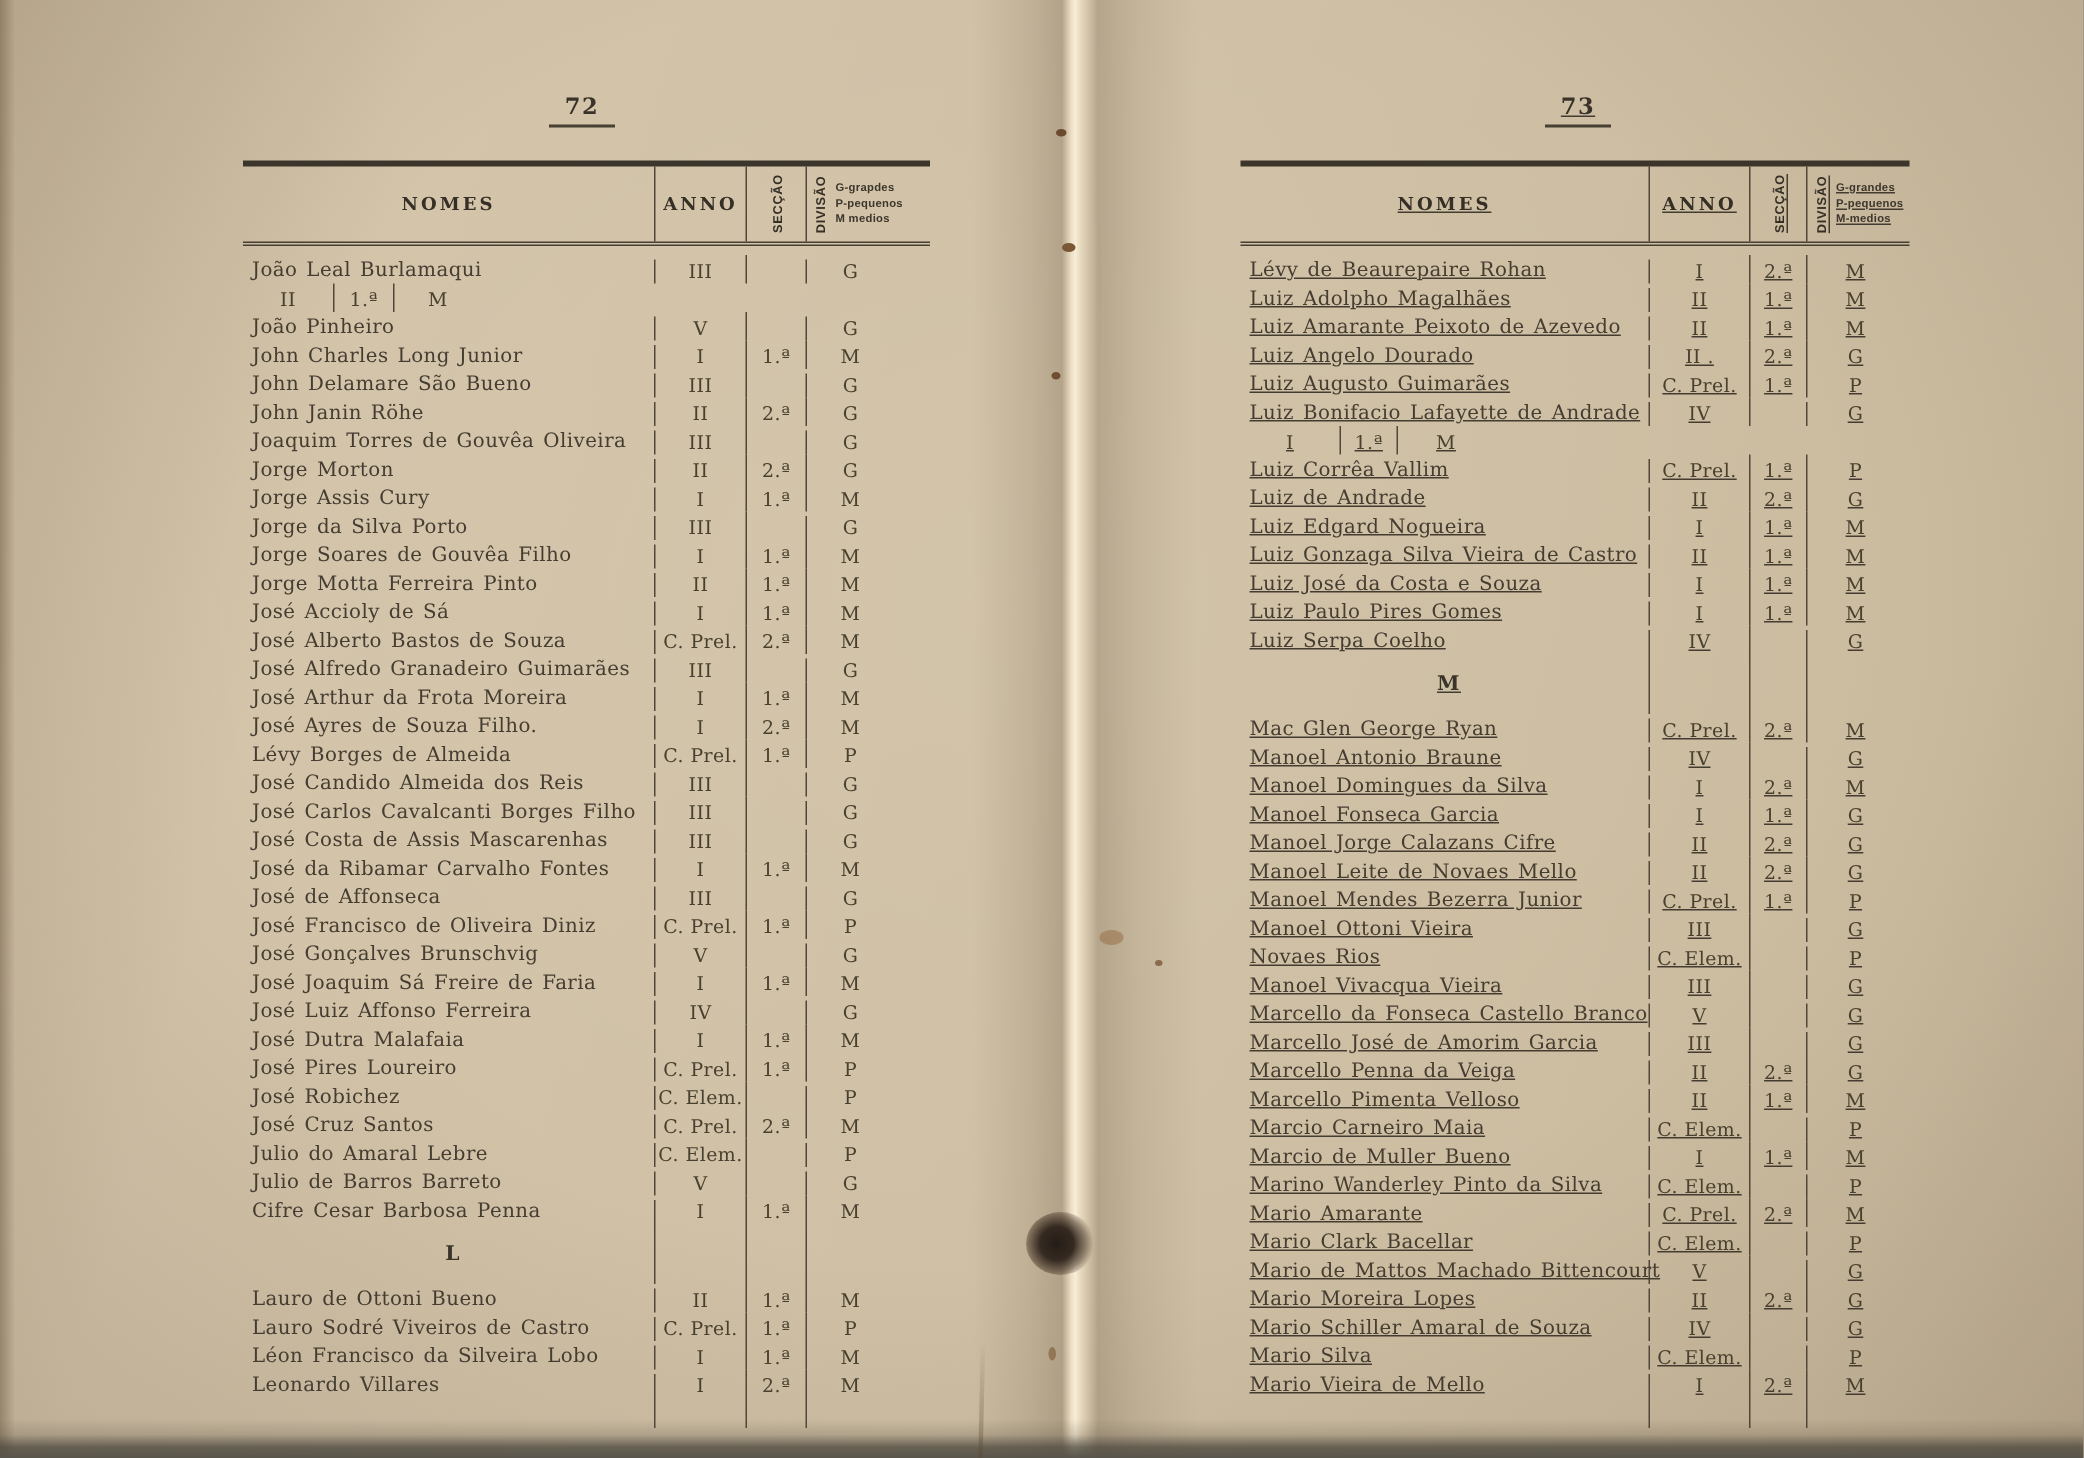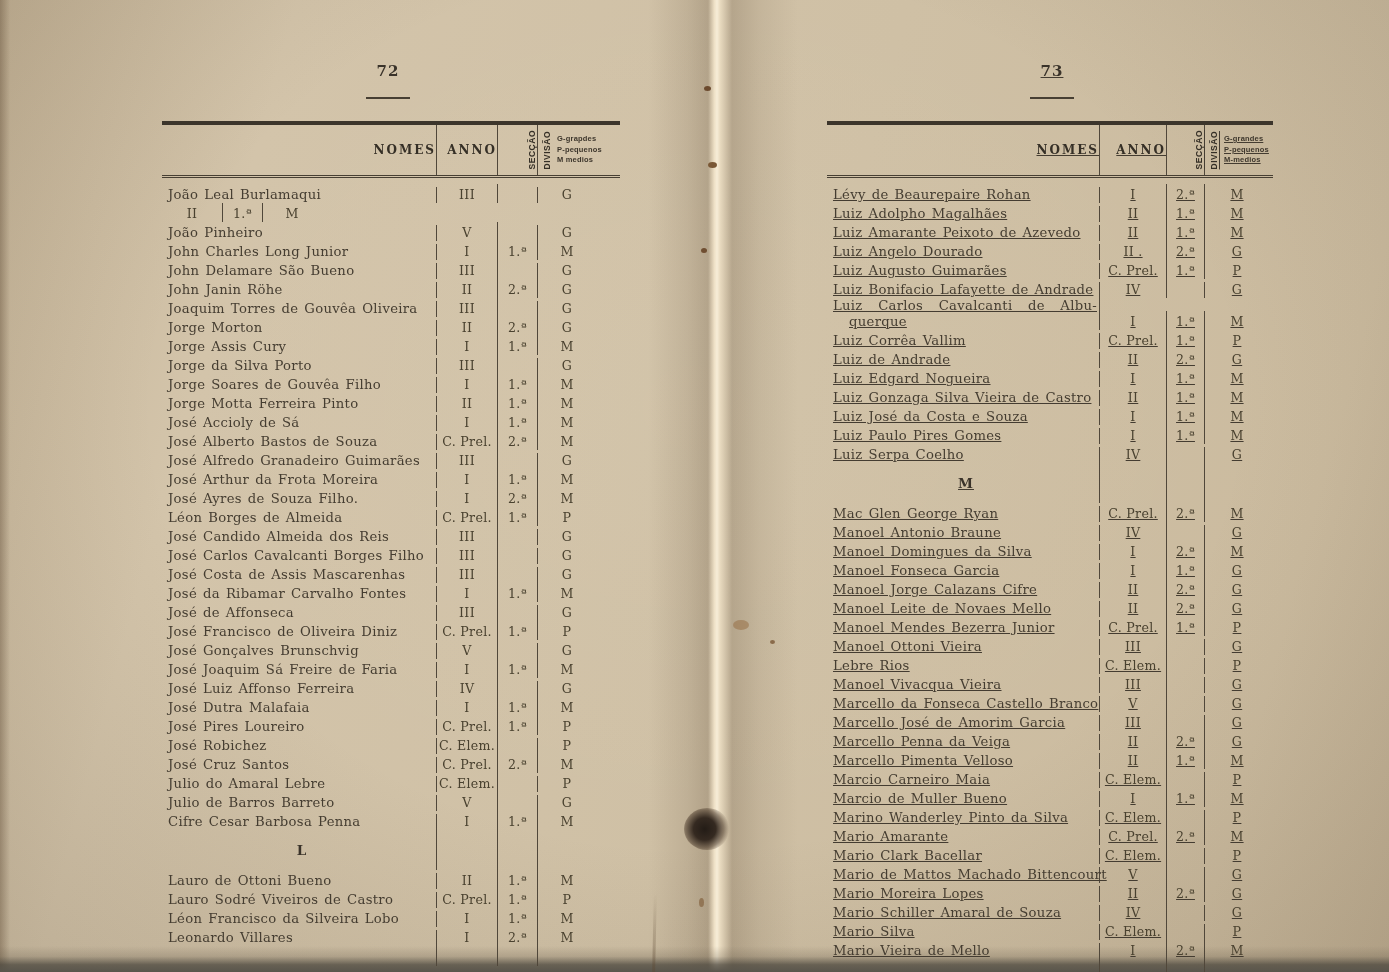--- a/index.html
+++ b/index.html
@@ -41,32 +41,32 @@
   .sp5{left:770px;top:640px;width:5px;height:4px;background:rgba(122,88,54,.8);}
   .sp6{left:699px;top:898px;width:5px;height:9px;background:rgba(138,106,72,.8);}
   .crease{position:absolute;left:653px;top:893px;width:3px;height:79px;pointer-events:none;
     background:linear-gradient(180deg,rgba(92,72,50,.0),rgba(92,72,50,.42));transform:rotate(1.2deg);}
 
   
   .page{position:absolute;top:62px;}
   .page-left {left:162px;width:458px;--c1:275px;--c2:61px;--c3:40px;--c4:82px;--dpad:24px;}
   .page-right{left:827px;width:446px;text-decoration:underline;--c1:273px;--c2:67px;--c3:38px;--c4:68px;--dpad:4px;}
   .pagenum{width:44px;text-align:center;font-size:15px;font-weight:bold;letter-spacing:1px;
-    color:#3a332a;border-bottom:2px solid #473f33;padding-bottom:17px;}
+    color:#3a332a;border-bottom:2px solid #473f33;padding-bottom:3px;}
   .page-left  .pagenum{margin-left:204px;}
   .page-right .pagenum{margin-left:203px;}
 
   .sheet{margin-top:22px;border-top:4px solid #3c352b;}
   .thead{display:flex;align-items:stretch;height:50px;border-bottom:3px double #473f33;}
   .cell{box-sizing:border-box;}
   .cell.n{width:var(--c1);border-right:1px solid #50473a;padding-left:6px;}
   .cell.a{width:var(--c2);border-right:1px solid #50473a;text-align:center;}
   .cell.s{width:var(--c3);border-right:1px solid #50473a;text-align:center;}
   .cell.d{width:var(--c4);text-align:center;padding-right:var(--dpad);}
-  .thead .cell{display:flex;align-items:center;justify-content:flex-end;padding-left:0;}
+  .thead .cell{display:flex;align-items:center;justify-content:center;padding-left:0;}
   .h-label{font-size:12px;font-weight:bold;letter-spacing:2px;color:#352f26;}
   .vert{writing-mode:vertical-rl;transform:rotate(180deg);
     font-family:"Liberation Sans","DejaVu Sans",sans-serif;
     font-size:8.5px;font-weight:bold;letter-spacing:.5px;color:#352f26;}
   .thead .cell.d{justify-content:flex-start;gap:5px;padding-left:4px;padding-right:0;align-items:center;}
   .legend{display:flex;flex-direction:column;justify-content:center;text-align:left;
     font-family:"Liberation Sans","DejaVu Sans",sans-serif;
     font-size:7.5px;line-height:1.45;font-weight:bold;color:#3d362c;letter-spacing:.2px;}
 
   .tbody{padding-top:6px;}
@@ -251,21 +251,21 @@
           <div class="row">
             <div class="cell n">
               <div class="nl">José Ayres de Souza Filho.</div>
             </div>
             <div class="cell a"><span class="val">I</span></div>
             <div class="cell s"><span class="val">2.ª</span></div>
             <div class="cell d"><span class="val">M</span></div>
           </div>
           <div class="row">
             <div class="cell n">
-              <div class="nl">Léon Borges de Almeida</div>
+              <div class="nl">Lévy Borges de Almeida</div>
             </div>
             <div class="cell a"><span class="val">C. Prel.</span></div>
             <div class="cell s"><span class="val">1.ª</span></div>
             <div class="cell d"><span class="val">P</span></div>
           </div>
           <div class="row">
             <div class="cell n">
               <div class="nl">José Candido Almeida dos Reis</div>
             </div>
             <div class="cell a"><span class="val">III</span></div>
@@ -507,24 +507,20 @@
           </div>
           <div class="row">
             <div class="cell n">
               <div class="nl">Luiz Bonifacio Lafayette de Andrade</div>
             </div>
             <div class="cell a"><span class="val">IV</span></div>
             <div class="cell s"><span class="val"></span></div>
             <div class="cell d"><span class="val">G</span></div>
           </div>
           <div class="row">
-            <div class="cell n">
-              <div class="nl wrapfirst">Luiz Carlos Cavalcanti de Albu-</div>
-              <div class="nl cont">querque</div>
-            </div>
             <div class="cell a"><span class="val">I</span></div>
             <div class="cell s"><span class="val">1.ª</span></div>
             <div class="cell d"><span class="val">M</span></div>
           </div>
           <div class="row">
             <div class="cell n">
               <div class="nl">Luiz Corrêa Vallim</div>
             </div>
             <div class="cell a"><span class="val">C. Prel.</span></div>
             <div class="cell s"><span class="val">1.ª</span></div>
@@ -645,21 +641,21 @@
           <div class="row">
             <div class="cell n">
               <div class="nl">Manoel Ottoni Vieira</div>
             </div>
             <div class="cell a"><span class="val">III</span></div>
             <div class="cell s"><span class="val"></span></div>
             <div class="cell d"><span class="val">G</span></div>
           </div>
           <div class="row">
             <div class="cell n">
-              <div class="nl">Lebre Rios</div>
+              <div class="nl">Novaes Rios</div>
             </div>
             <div class="cell a"><span class="val">C. Elem.</span></div>
             <div class="cell s"><span class="val"></span></div>
             <div class="cell d"><span class="val">P</span></div>
           </div>
           <div class="row">
             <div class="cell n">
               <div class="nl">Manoel Vivacqua Vieira</div>
             </div>
             <div class="cell a"><span class="val">III</span></div>

